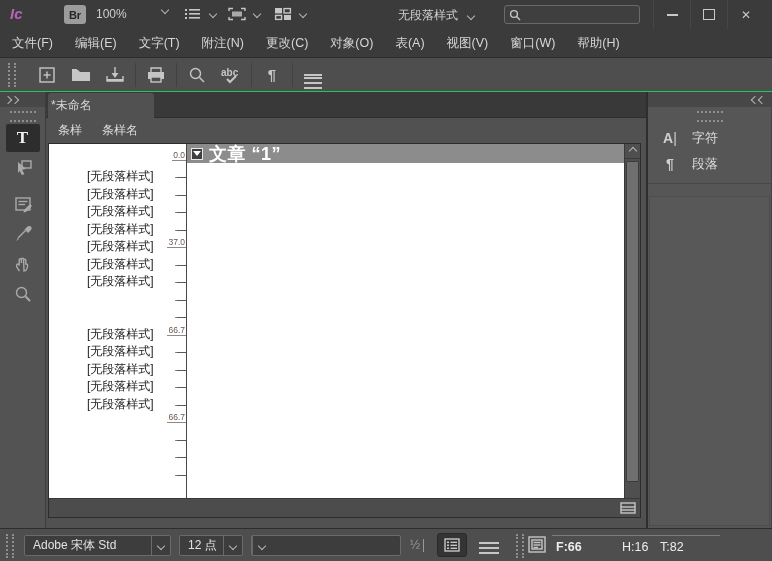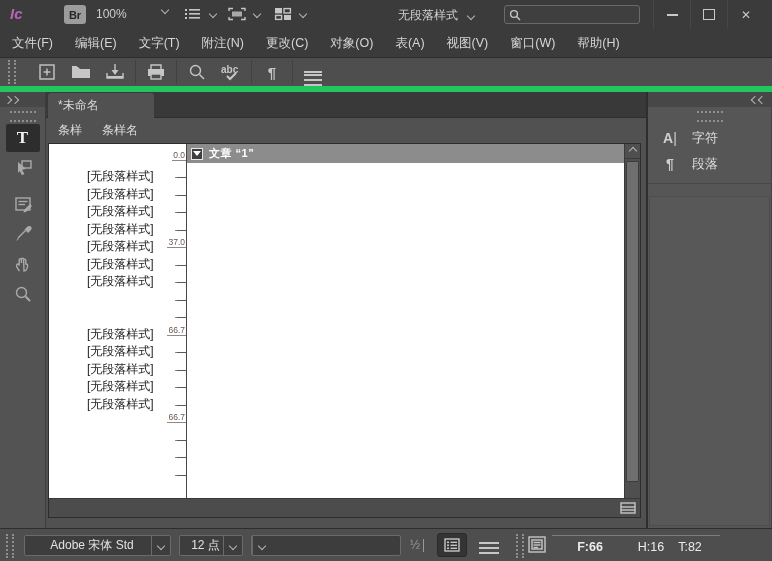--- a/index.html
+++ b/index.html
@@ -28,21 +28,21 @@
   .winbtn{width:36px;height:29px;display:flex;align-items:center;justify-content:center;border-left:1px solid #474747;}
   .winbtn .bar{width:11px;height:2px;background:#c9c9c9;}
   .winbtn .box{width:10px;height:9px;border:1.6px solid #c9c9c9;}
   .winbtn .x{color:#c9c9c9;font-size:12px;font-weight:bold;line-height:1;}
   
   .menubar{position:absolute;left:0;top:29px;width:772px;height:28px;background:#3b3b3b;
            display:flex;align-items:center;padding-left:12px;box-sizing:border-box;gap:22px;}
   .menu-item{color:#d6d6d6;font-size:12.5px;white-space:nowrap;}
   
   .toolbar{position:absolute;left:0;top:57px;width:772px;height:35px;background:#4e4e4e;
-           border-top:1px solid #2d2d2d;border-bottom:6px solid #22c55e;box-sizing:border-box;
+           border-top:1px solid #2d2d2d;border-bottom:1px solid #22c55e;box-sizing:border-box;
            display:flex;align-items:center;}
   .grip{width:4px;height:24px;border-left:2px dotted #8f8f8f;border-right:2px dotted #8f8f8f;}
   .toolbar .grip{margin-left:8px;margin-right:14px;}
   .tbicon{width:34px;height:26px;display:flex;align-items:center;justify-content:center;}
   .tbsep{width:1px;height:24px;background:#414141;margin:0 3px;}
   .pilcrow{font-size:15px;color:#c6c6c6;font-weight:bold;}
   .burger span{display:block;width:18px;height:2px;background:#c6c6c6;margin:3px 0;}
   
   .main{position:absolute;left:0;top:92px;width:772px;height:436px;display:flex;}
   
@@ -50,57 +50,57 @@
   .toolshead{height:15px;background:#474747;display:flex;align-items:center;padding-left:5px;gap:1px;}
   .toolspanel .grip{margin:4px auto 2px auto;height:7px;width:26px;border:none;
       border-top:2px dotted #8f8f8f;border-bottom:2px dotted #8f8f8f;}
   .tool{width:34px;height:28px;margin:2px auto;display:flex;align-items:center;justify-content:center;border-radius:2px;}
   .tool.selected{background:#2d2d2d;}
   .tool .tglyph{font-family:"Liberation Serif","DejaVu Serif",serif;font-weight:bold;font-size:17px;color:#f2f2f2;}
   
   .docwrap{flex:1;position:relative;background:#393939;}
   .tabbar{position:absolute;left:0;top:0;right:0;height:26px;background:#393939;border-bottom:1px solid #2e2e2e;box-sizing:border-box;}
   .doctab{position:absolute;left:2px;top:1px;width:106px;height:25px;background:#515151;
-          border-radius:3px 3px 0 0;display:flex;align-items:center;padding-left:10px;box-sizing:border-box;color:#d8d8d8;}
+          border-radius:3px 3px 0 0;display:flex;align-items:center;padding-left:3px;box-sizing:border-box;color:#d8d8d8;}
   .galleybg{position:absolute;left:0;top:26px;right:0;bottom:0;background:#515151;}
   .gtabs{height:25px;display:flex;align-items:center;padding-left:12px;gap:20px;color:#dcdcdc;}
   .frame{position:absolute;left:2px;top:25px;right:5px;bottom:10px;border:1px solid #2c2c2c;
          background:#fff;display:flex;flex-direction:column;}
   .frame-main{flex:1;display:flex;min-height:0;}
   .stylecol{width:138px;border-right:1px solid #474747;box-sizing:border-box;background:#fff;padding-top:5px;overflow:hidden;padding-left:31px;}
   .srow{height:17.5px;display:flex;justify-content:space-between;align-items:flex-end;}
   .sname{font-size:12px;color:#1e1e1e;padding-left:7px;line-height:16px;white-space:nowrap;}
   .sright{display:flex;align-items:flex-end;padding-bottom:6px;}
   .smarker{font-size:8.5px;line-height:9px;color:#6b564a;border-bottom:1px solid #8a8a8a;padding:0 1px;}
   .smarker:not(:empty) + .stick{display:none;}
   .stick{display:inline-block;width:9px;height:0;border-bottom:1px solid #5a5a5a;}
   .storycol{flex:1;display:flex;flex-direction:column;min-width:0;}
   .storyhead{height:19px;background:#8c8c8c;display:flex;align-items:center;gap:6px;padding-left:4px;}
   .collapsebox{width:12px;height:12px;background:#3f3f3f;border:1px solid #e8e8e8;display:flex;align-items:center;justify-content:center;box-sizing:border-box;}
   .tri-down{width:0;height:0;border-left:4px solid transparent;border-right:4px solid transparent;border-top:5px solid #fff;}
-  .storytitle{color:#fff;font-weight:bold;font-size:11px;letter-spacing:.5px;}
+  .storytitle{color:#fff;font-weight:bold;font-size:18px;letter-spacing:.5px;}
   .storybody{flex:1;background:#fff;}
   .vscroll{width:16px;background:#4f4f4f;border-left:1px solid #3a3a3a;position:relative;box-sizing:border-box;}
   .sarrow{height:15px;display:flex;align-items:center;justify-content:center;border-bottom:1px solid #3a3a3a;box-sizing:border-box;}
   .sthumb{position:absolute;left:1px;right:1px;top:17px;bottom:16px;background:#6f6f6f;border:1px solid #3c3c3c;border-radius:1px;}
   .frame-bottom{height:18px;background:#4c4c4c;border-top:1px solid #383838;position:relative;}
   .splitbtn{position:absolute;right:2px;top:2px;width:20px;height:14px;display:flex;align-items:center;justify-content:center;}
   
   .dockgap{width:2px;background:#2e2e2e;}
   .dock{width:124px;background:#565656;position:relative;box-sizing:border-box;border-right:1px solid #444;}
   .dockhead{height:15px;background:#474747;display:flex;align-items:center;justify-content:flex-end;padding-right:6px;gap:1px;}
   .dock .grip{margin:4px auto 3px auto;height:7px;width:26px;border:none;
       border-top:2px dotted #8f8f8f;border-bottom:2px dotted #8f8f8f;}
   .dockitem{height:26px;display:flex;align-items:center;gap:12px;padding-left:12px;color:#dcdcdc;font-size:13px;}
   .dockicon{width:20px;display:flex;align-items:center;justify-content:center;color:#cfcfcf;font-weight:bold;font-size:14px;}
   .dockdivider{height:1px;background:#484848;margin-top:6px;}
   .dockempty{position:absolute;left:1px;right:1px;top:104px;bottom:2px;background:#585858;border:1px solid #4d4d4d;}
   
   .statusbar{position:absolute;left:0;top:528px;width:772px;height:33px;background:#4e4e4e;
-             border-top:1px solid #2d2d2d;box-sizing:border-box;text-align:center;}
+             border-top:1px solid #2d2d2d;box-sizing:border-box;}
   .statusbar .grip{position:absolute;top:5px;}
   .combo{position:absolute;top:6px;height:21px;background:#3d3d3d;border:1px solid #6a6a6a;border-radius:2px;
          box-sizing:border-box;display:flex;align-items:center;color:#e2e2e2;}
   .combo .cval{flex:1;padding-left:8px;white-space:nowrap;overflow:hidden;}
   .combo .cbtn{width:18px;height:100%;border-left:1px solid #6a6a6a;display:flex;align-items:center;justify-content:center;}
   .halficon{position:absolute;left:410px;top:9px;display:flex;align-items:center;gap:3px;color:#989898;font-size:12px;}
   .halficon .cursorbar{width:1px;height:13px;background:#989898;}
   .toggleicon{position:absolute;left:437px;top:4px;width:30px;height:24px;background:#343434;border:1px solid #2a2a2a;
               border-radius:3px;display:flex;align-items:center;justify-content:center;box-sizing:border-box;}
   .sb-burger{position:absolute;left:479px;top:10px;}

